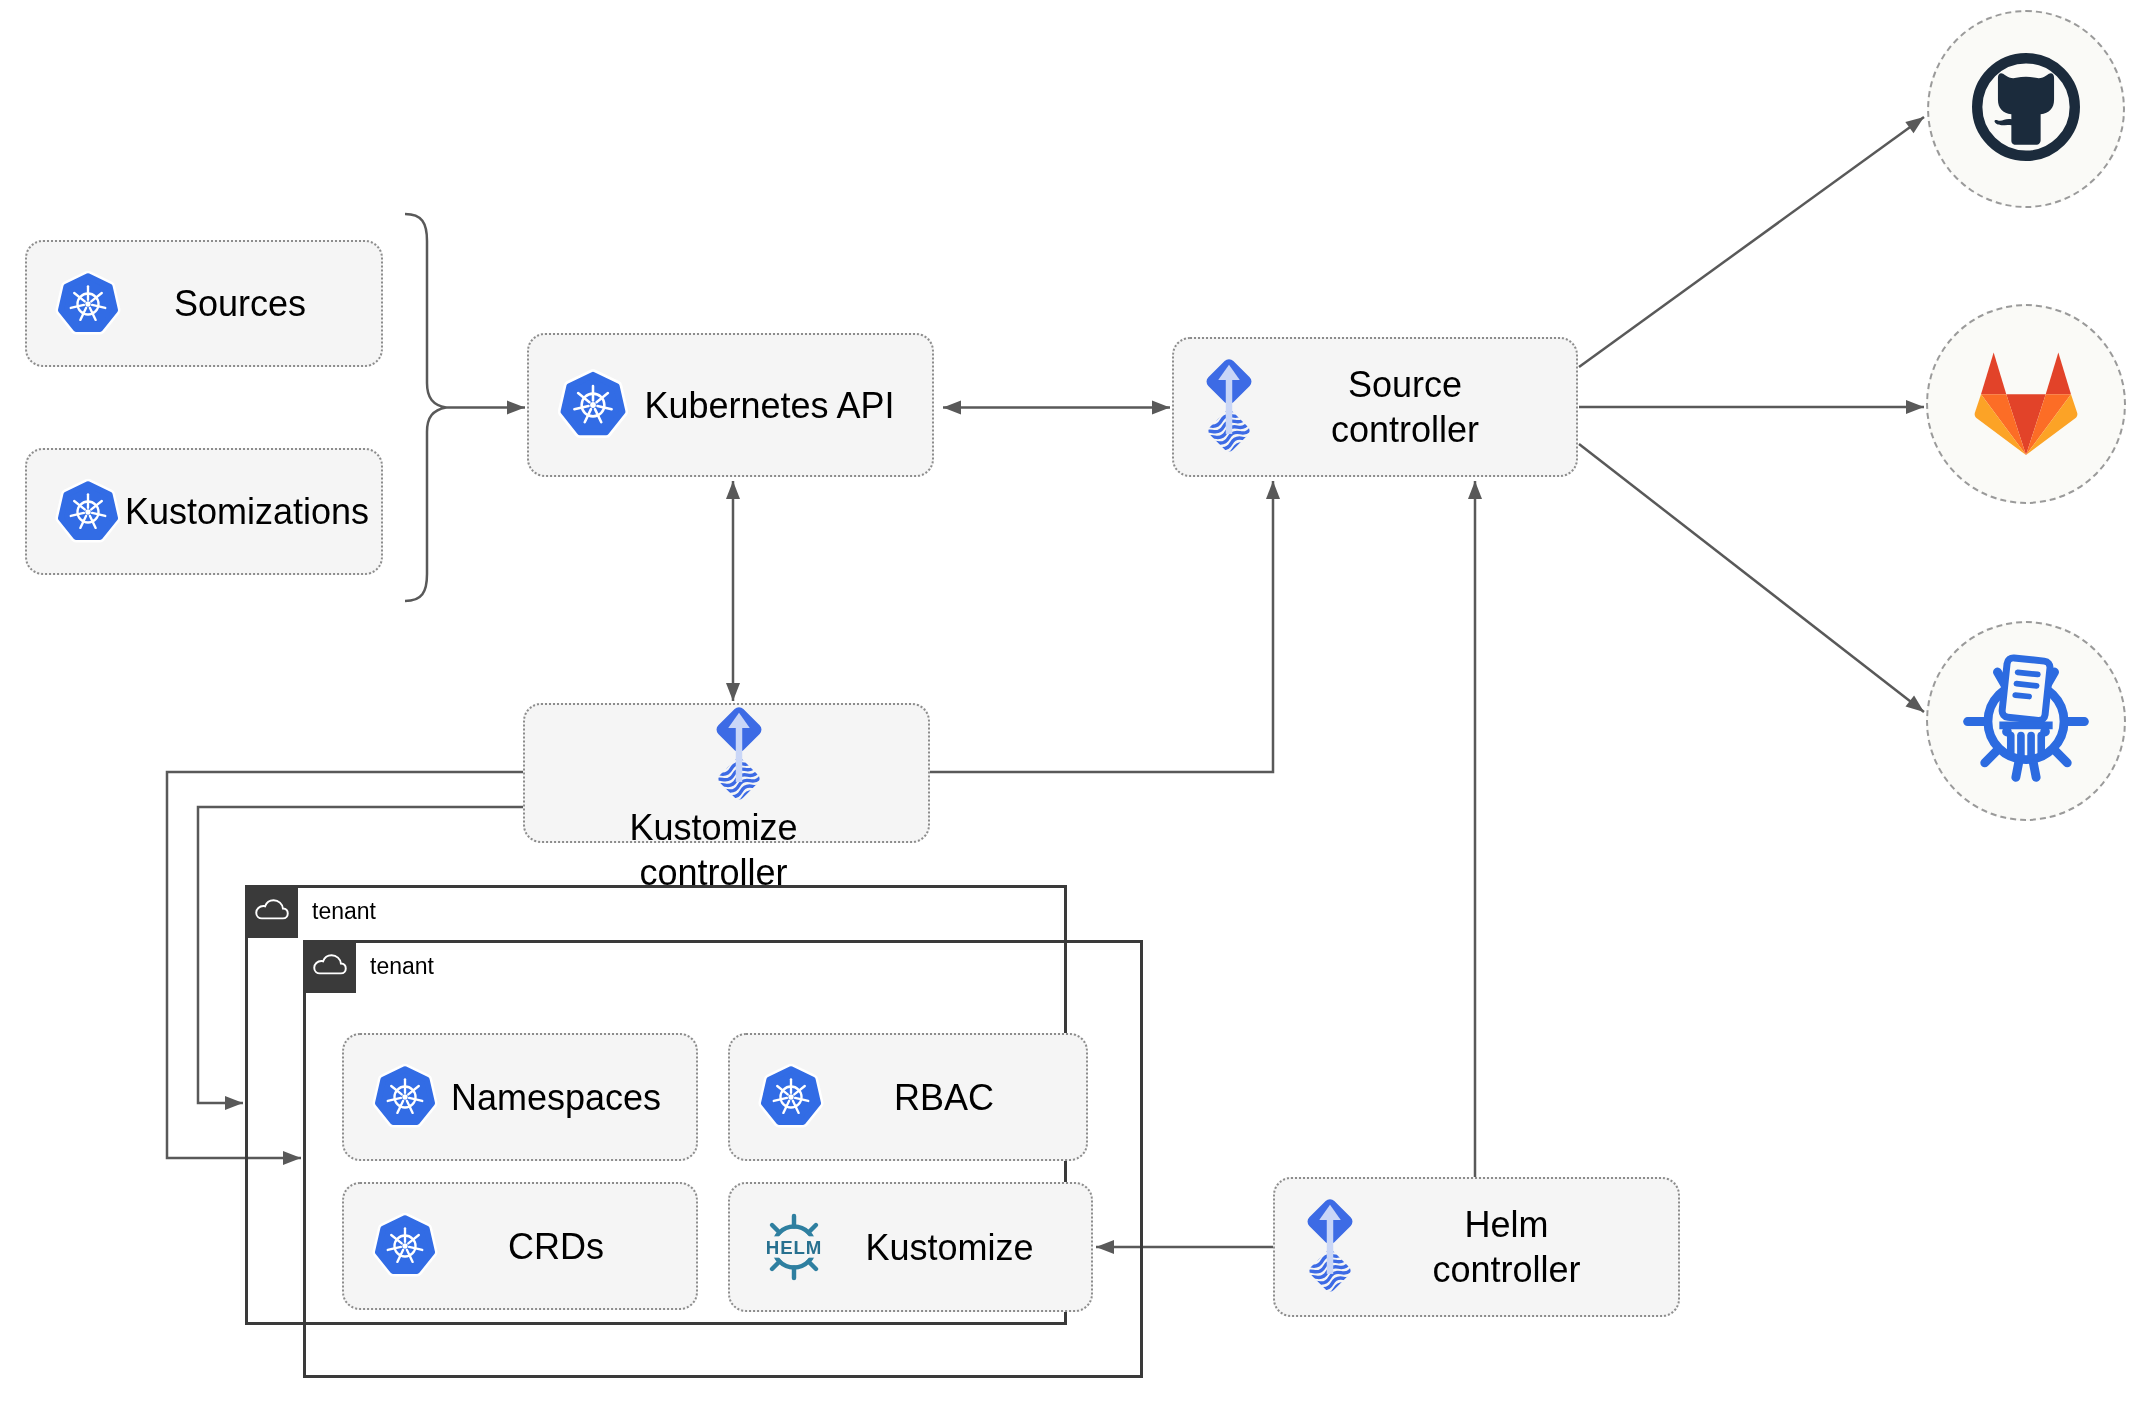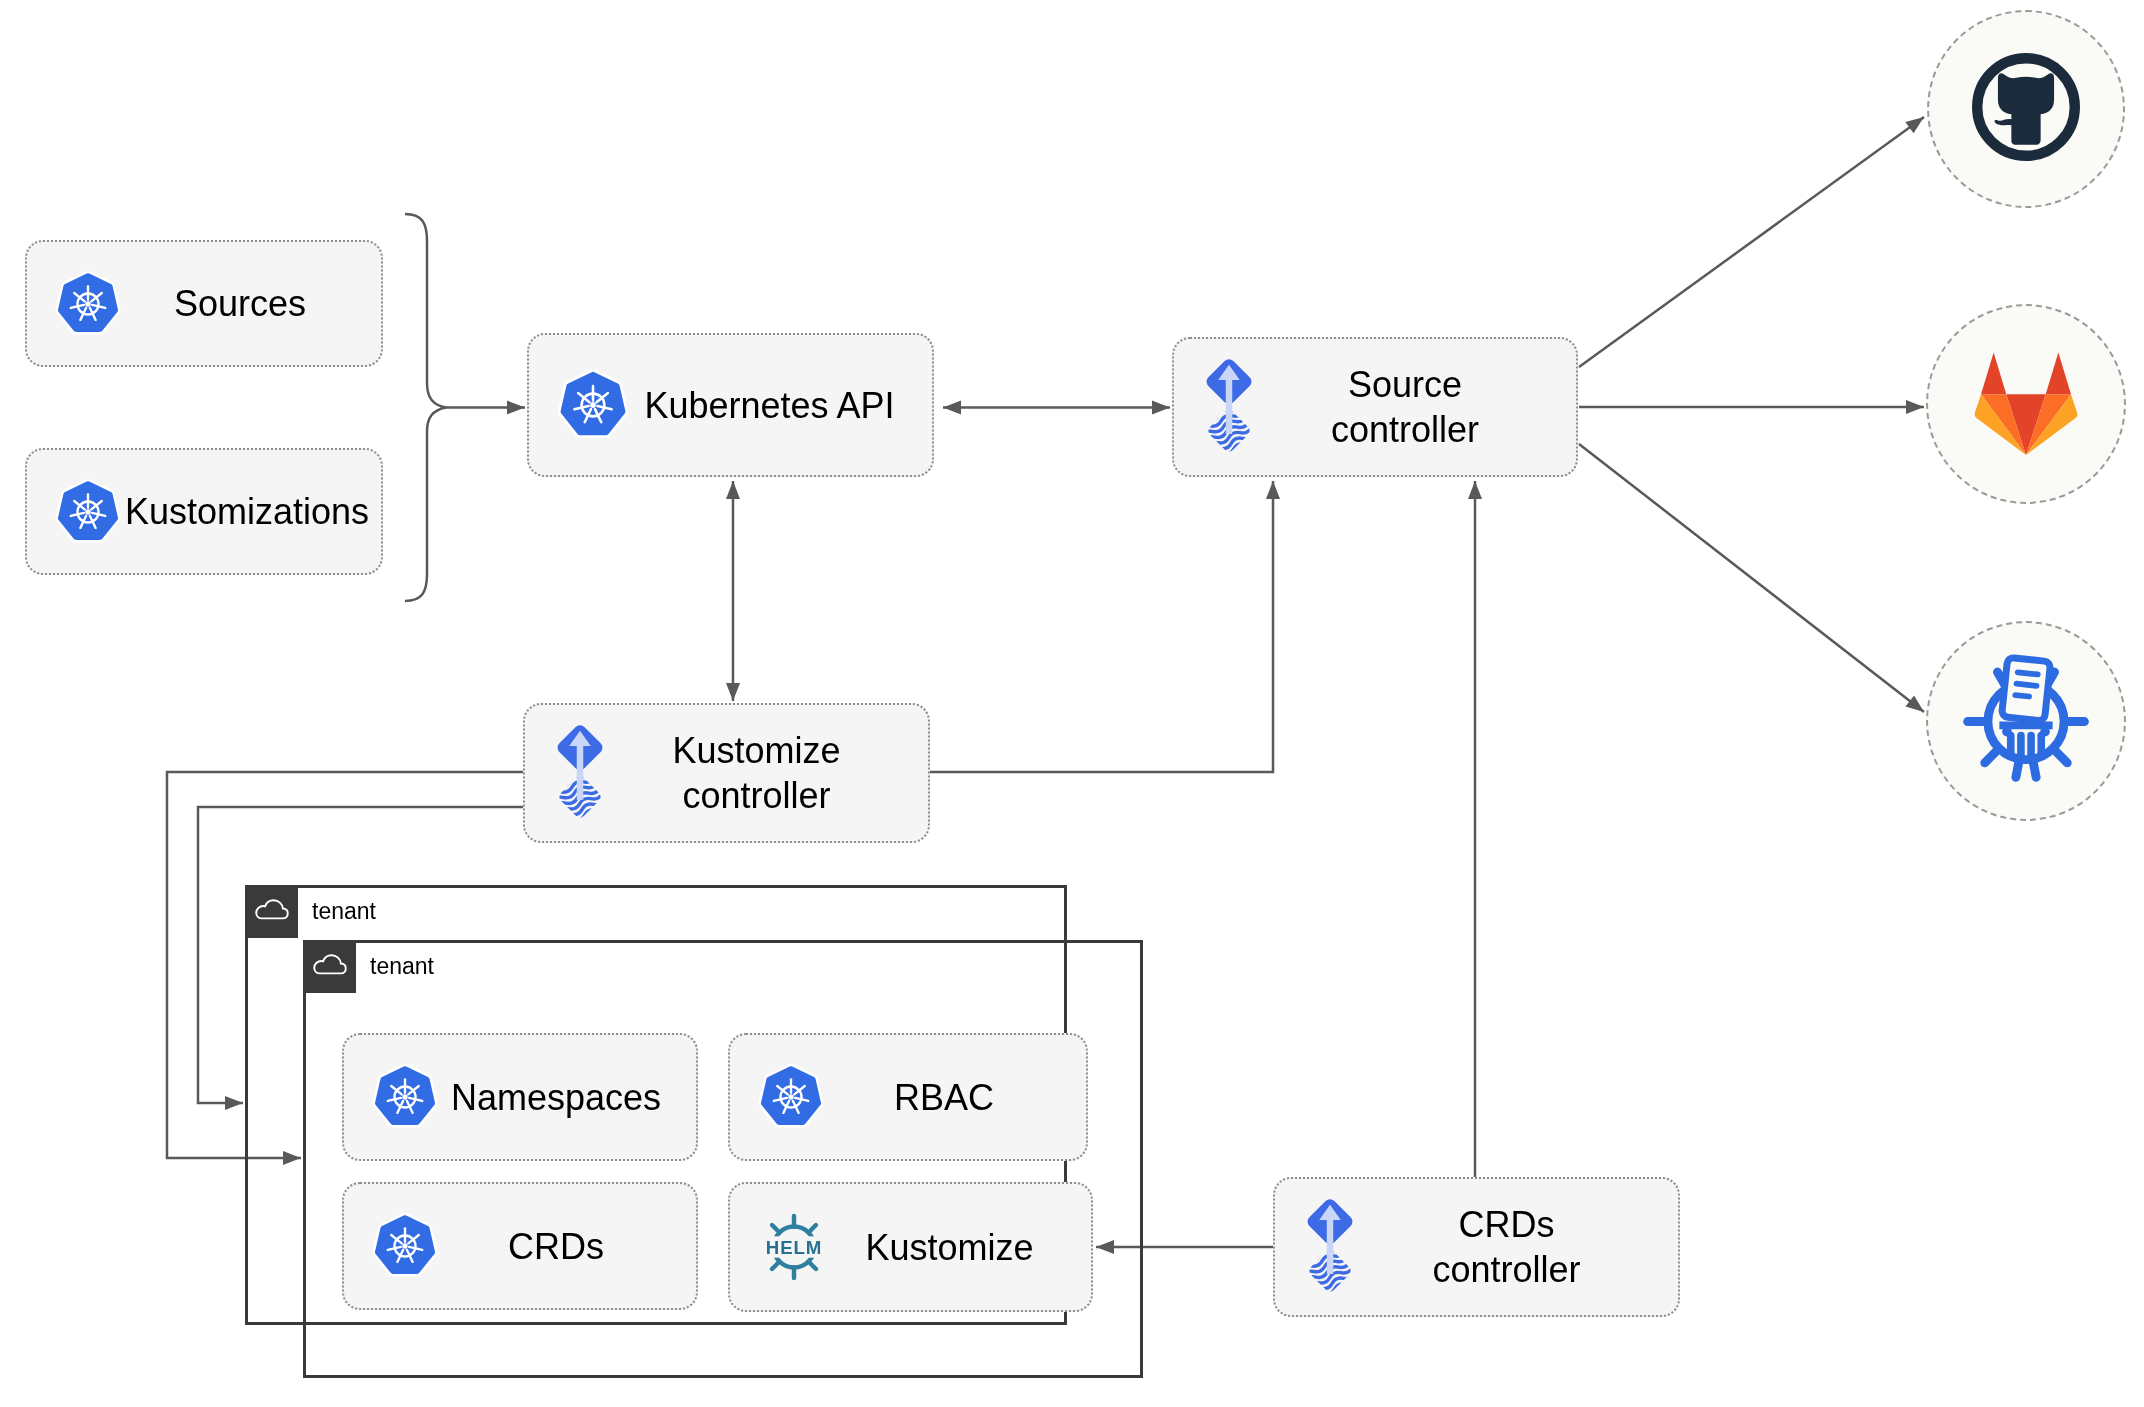--- a/index.html
+++ b/index.html
@@ -174,21 +174,21 @@
         </g>
         <rect x="35.8" y="28" width="8.4" height="72" fill="#C9D6F7"></rect>
         <path d="M40,10 L54,30 L26,30 Z" fill="#C9D6F7"></path>
       </svg>
     </span>
     <div class="nlabel">
         <span class="ntext">Source controller</span>
       </div>
   </div>
 
-  <div class="node two" style="left:523px;top:703px;width:407px;height:140px;">
+  <div class="node two" style="left:523px;top:703px;width:407px;height:140px;flex-direction:column;">
     <span class="nicon">
       <svg width="62" height="100" viewBox="0 0 80 130">
         <rect x="17" y="9" width="46" height="46" rx="8" transform="rotate(45 40 32)" fill="#3D6BE5"></rect>
         <clipPath id="fxc2">
             <rect x="19" y="75" width="42" height="42" rx="7" transform="rotate(45 40 96)"></rect>
           </clipPath>
         <g clip-path="url(#fxc2)">
           <g transform="rotate(-24 40 96)" stroke="#3D6BE5" stroke-width="4.4" fill="none">
             <path d="M4,72 q8,-6 16,0 t16,0 t16,0 t16,0"></path>
               <path d="M4,80 q8,-6 16,0 t16,0 t16,0 t16,0"></path>
@@ -224,21 +224,21 @@
             <path d="M4,104 q8,-6 16,0 t16,0 t16,0 t16,0"></path>
               <path d="M4,112 q8,-6 16,0 t16,0 t16,0 t16,0"></path>
             <path d="M4,120 q8,-6 16,0 t16,0 t16,0 t16,0"></path>
           </g>
         </g>
         <rect x="35.8" y="28" width="8.4" height="72" fill="#C9D6F7"></rect>
         <path d="M40,10 L54,30 L26,30 Z" fill="#C9D6F7"></path>
       </svg>
     </span>
     <div class="nlabel">
-        <span class="ntext">CRDs controller</span>
+        <span class="ntext">Helm controller</span>
       </div>
   </div>
 
   <div class="node one" style="left:342px;top:1033px;width:356px;height:128px;">
     <span class="nicon">
       <svg width="74" height="74" viewBox="-44 -44 88 88">
         <polygon points="0,-33 25.8,-20.6 32.2,7.3 14.3,29.7 -14.3,29.7 -32.2,7.3 -25.8,-20.6" fill="#fff" stroke="#fff" stroke-width="13" stroke-linejoin="round"></polygon>
         <polygon points="0,-33 25.8,-20.6 32.2,7.3 14.3,29.7 -14.3,29.7 -32.2,7.3 -25.8,-20.6" fill="#326CE5" stroke="#326CE5" stroke-width="7" stroke-linejoin="round"></polygon>
         <g stroke="#fff" stroke-width="2.8" stroke-linecap="round">
           <line x1="0" y1="-5" x2="0" y2="-21"></line>

